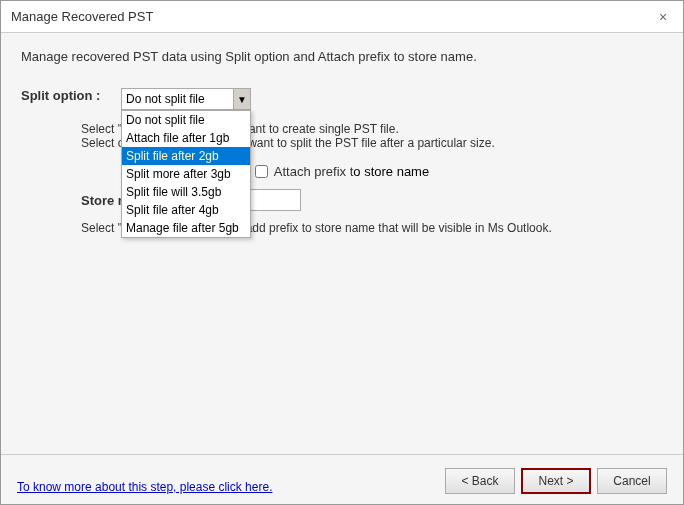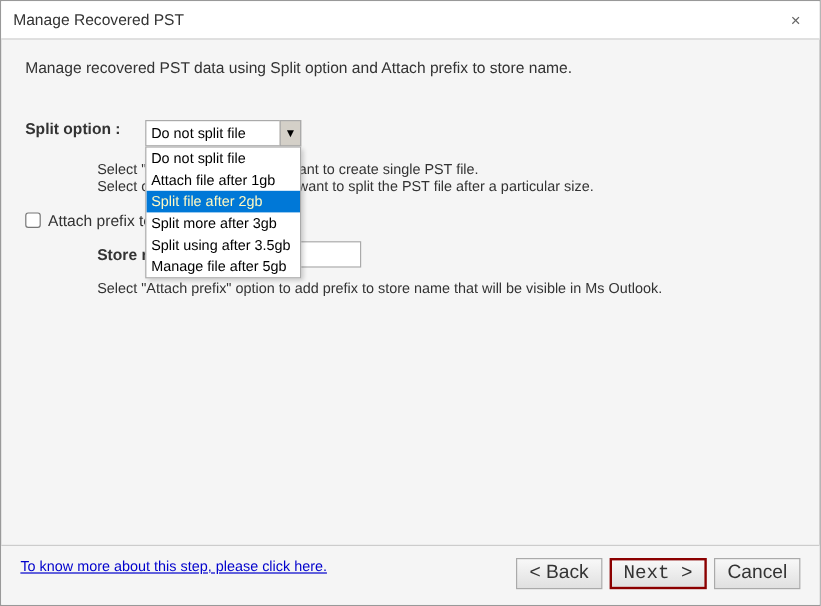--- a/index.html
+++ b/index.html
@@ -50,21 +50,21 @@
     }
     .content {
       flex: 1;
       padding: 16px 20px;
       overflow: hidden;
       position: relative;
     }
     .header-text {
       font-size: 13px;
       color: #333;
-      margin-bottom: 36px;
+      margin-bottom: 24px;
       font-weight: normal;
     }
     .split-option-row {
       display: flex;
       align-items: flex-start;
       margin-bottom: 12px;
       position: relative;
     }
     .split-label {
       font-weight: bold;
@@ -127,20 +127,21 @@
       color: #fef9c3;
     }
     .info-block {
       margin-left: 60px;
       margin-bottom: 14px;
     }
     .attach-row {
       display: flex;
       align-items: center;
       margin-bottom: 10px;
+      justify-content: center;
     }
     .attach-checkbox {
       margin-right: 6px;
     }
     .attach-label {
       font-size: 13px;
       color: #333;
     }
     .store-row {
       display: flex;
@@ -164,49 +165,48 @@
     .info-blue {
       font-size: 12px;
       color: #333;
       margin-left: 60px;
     }
     .footer {
       border-top: 1px solid #ccc;
       padding: 10px 16px;
       display: flex;
       justify-content: space-between;
-      align-items: flex-start;
+      align-items: flex-end;
       background: #f5f5f5;
       height: 50px;
     }
     .footer-link {
       color: #0000cc;
       text-decoration: underline;
       font-size: 12px;
       cursor: pointer;
     }
     .footer-buttons {
       display: flex;
       gap: 6px;
     }
     .btn {
       min-width: 70px;
       height: 26px;
       border: 1px solid #aaa;
       background: linear-gradient(to bottom, #f8f8f8, #e0e0e0);
-      font-size: 16px;
+      font-size: 12px;
       cursor: pointer;
       padding: 0 10px;
       color: #333;
     }
     .btn-next {
       border: 2px solid #8b0000;
       background: linear-gradient(to bottom, #f8f8f8, #e0e0e0);
       font-weight: normal;
-      font-family: Liberation Mono, monospace;
     }
   </style>
 </head>
 <body>
 
 <div class="dialog">
 
   <div class="title-bar">
     <span class="title-bar-text">Manage Recovered PST</span>
     <button class="title-bar-close">×</button>
@@ -221,21 +221,22 @@
         <div style="width:130px; height:22px; border:1px solid #aaa; background:#fff; font-size:12px; padding: 2px 4px; display:flex; align-items:center;">Do not split file</div>
         <div class="select-arrow">▼</div>
       </div>
 
       <div class="dropdown-open">
         <div class="dropdown-scroll">
           <div class="dropdown-item">Do not split file</div>
           <div class="dropdown-item">Attach file after 1gb</div>
           <div class="dropdown-item selected">Split file after 2gb</div>
           <div class="dropdown-item">Split more after 3gb</div>
-          <div class="dropdown-item">Split using after 3.5gb</div>
+          <div class="dropdown-item">Split file will 3.5gb</div>
+          <div class="dropdown-item">Split file after 4gb</div>
           <div class="dropdown-item">Manage file after 5gb</div>
 
         </div>
       </div>
     </div>
 
     <div class="info-block">
       <div style="font-size:12px; color:#333;">
         <span>Select "Do no</span><span>t split file" if you want to create single PST file.</span>
       </div>

